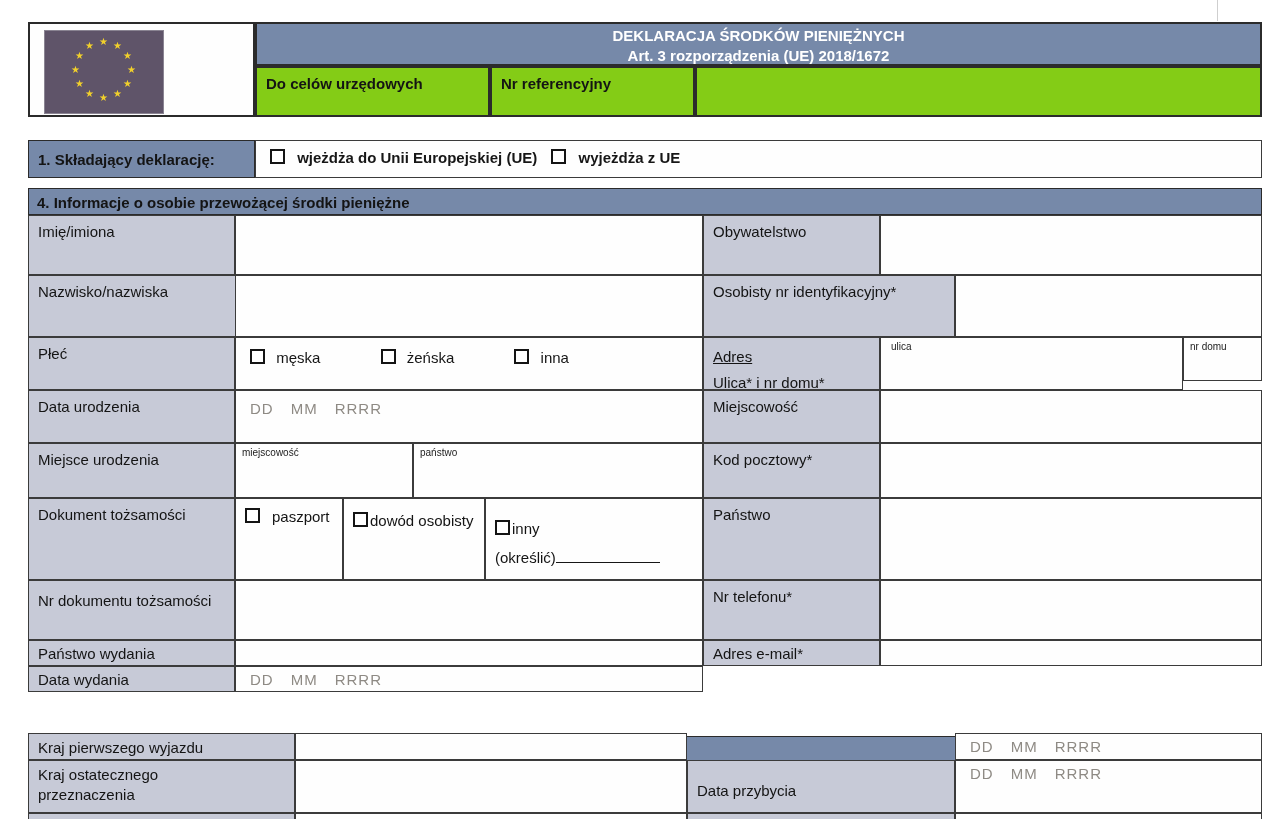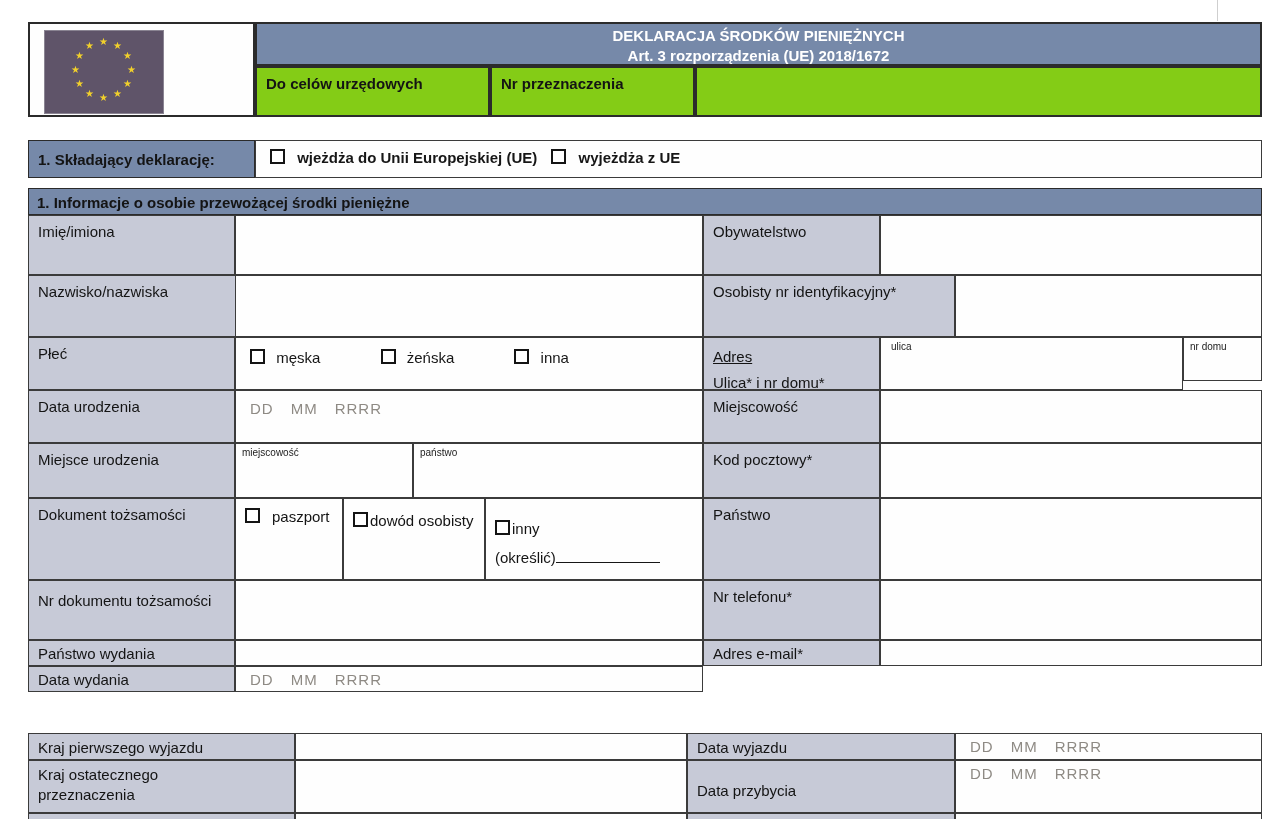--- a/index.html
+++ b/index.html
@@ -47,32 +47,32 @@
       <span style="left:40px; top:10px;">★</span>
     </div>
   </div>
 
   <div class="cell blue titlebar" style="left:255px; top:22px; width:1007px; height:44px; border-width:2px;">
     <div>DEKLARACJA ŚRODKÓW PIENIĘŻNYCH</div>
     <div>Art. 3 rozporządzenia (UE) 2018/1672</div>
   </div>
 
   <div class="cell tan lbl bold" style="left:255px; top:66px; width:235px; height:51px; border-width:2px;">Do celów urzędowych</div>
-  <div class="cell tan lbl bold" style="left:490px; top:66px; width:205px; height:51px; border-width:2px;">Nr przeznaczenia</div>
+  <div class="cell tan lbl bold" style="left:490px; top:66px; width:205px; height:51px; border-width:2px;">Nr referencyjny</div>
   <div class="cell tan" style="left:695px; top:66px; width:567px; height:51px; border-width:2px;"></div>
 
   <div class="cell blue lbl bold" style="left:28px; top:140px; width:227px; height:38px; padding-top:9px;">1. Składający deklarację:</div>
   <div class="cell bold" style="left:255px; top:140px; width:1007px; height:38px; font-size:15px; line-height:34px; padding-left:14px;">
     <span class="cb"></span>
     <span style="margin-left:8px;">wjeżdża do Unii Europejskiej (UE)</span>
     <span class="cb" style="margin-left:10px;"></span>
     <span style="margin-left:8px;">wyjeżdża z UE</span>
   </div>
 
-  <div class="cell blue lbl bold" style="left:28px; top:188px; width:1234px; height:27px; padding:4px 8px;">1. Informacje o osobie przewożącej środki pieniężne</div>
+  <div class="cell blue lbl bold" style="left:28px; top:188px; width:1234px; height:27px; padding:4px 8px;">4. Informacje o osobie przewożącej środki pieniężne</div>
 
   <div class="cell lav lbl" style="left:28px; top:215px; width:207px; height:60px;">Imię/imiona</div>
   <div class="cell" style="left:235px; top:215px; width:468px; height:60px;"></div>
 
   <div class="cell lav lbl" style="left:28px; top:275px; width:245px; height:62px;">Nazwisko/nazwiska</div>
   <div class="cell" style="left:235px; top:275px; width:468px; height:62px;"></div>
 
   <div class="cell lav lbl" style="left:28px; top:337px; width:207px; height:53px;">Płeć</div>
   <div class="cell" style="left:235px; top:337px; width:468px; height:53px; font-size:15px; padding:11px 0 0 14px;">
     <span class="cb"></span>
@@ -140,21 +140,20 @@
   <div class="cell lav lbl" style="left:703px; top:580px; width:177px; height:60px;">Nr telefonu*</div>
   <div class="cell" style="left:880px; top:580px; width:382px; height:60px;"></div>
 
   <div class="cell lav lbl" style="left:703px; top:640px; width:177px; height:26px; padding-top:3px;">Adres e-mail*</div>
   <div class="cell" style="left:880px; top:640px; width:382px; height:26px;"></div>
 
   <div class="cell blue lbl bold" style="left:28px; top:708px; width:1234px; height:37px; padding:3px 8px;margin-top:28px;">3. Informacje o transporcie</div>
 
   <div class="cell lav lbl" style="left:28px; top:733px; width:267px; height:27px; padding-top:4px;">Kraj pierwszego wyjazdu</div>
   <div class="cell" style="left:295px; top:733px; width:392px; height:27px;"></div>
-  <div class="cell lav lbl" style="left:687px; top:733px; width:268px; height:27px; padding-top:4px;">Data wyjazdu</div>
   <div class="cell ph" style="left:955px; top:733px; width:307px; height:27px; padding:4px 0 0 14px;">
     <span>DD</span><span>MM</span><span>RRRR</span>
   </div>
 
   <div class="cell lav lbl" style="left:28px; top:760px; width:267px; height:53px; padding-top:4px;">
     <span class="wrap160">Kraj ostatecznego przeznaczenia</span>
   </div>
   <div class="cell" style="left:295px; top:760px; width:392px; height:53px;"></div>
   <div class="cell lav lbl" style="left:687px; top:760px; width:268px; height:53px; padding-top:20px;">Data przybycia</div>
   <div class="cell ph" style="left:955px; top:760px; width:307px; height:53px; padding:4px 0 0 14px;">

